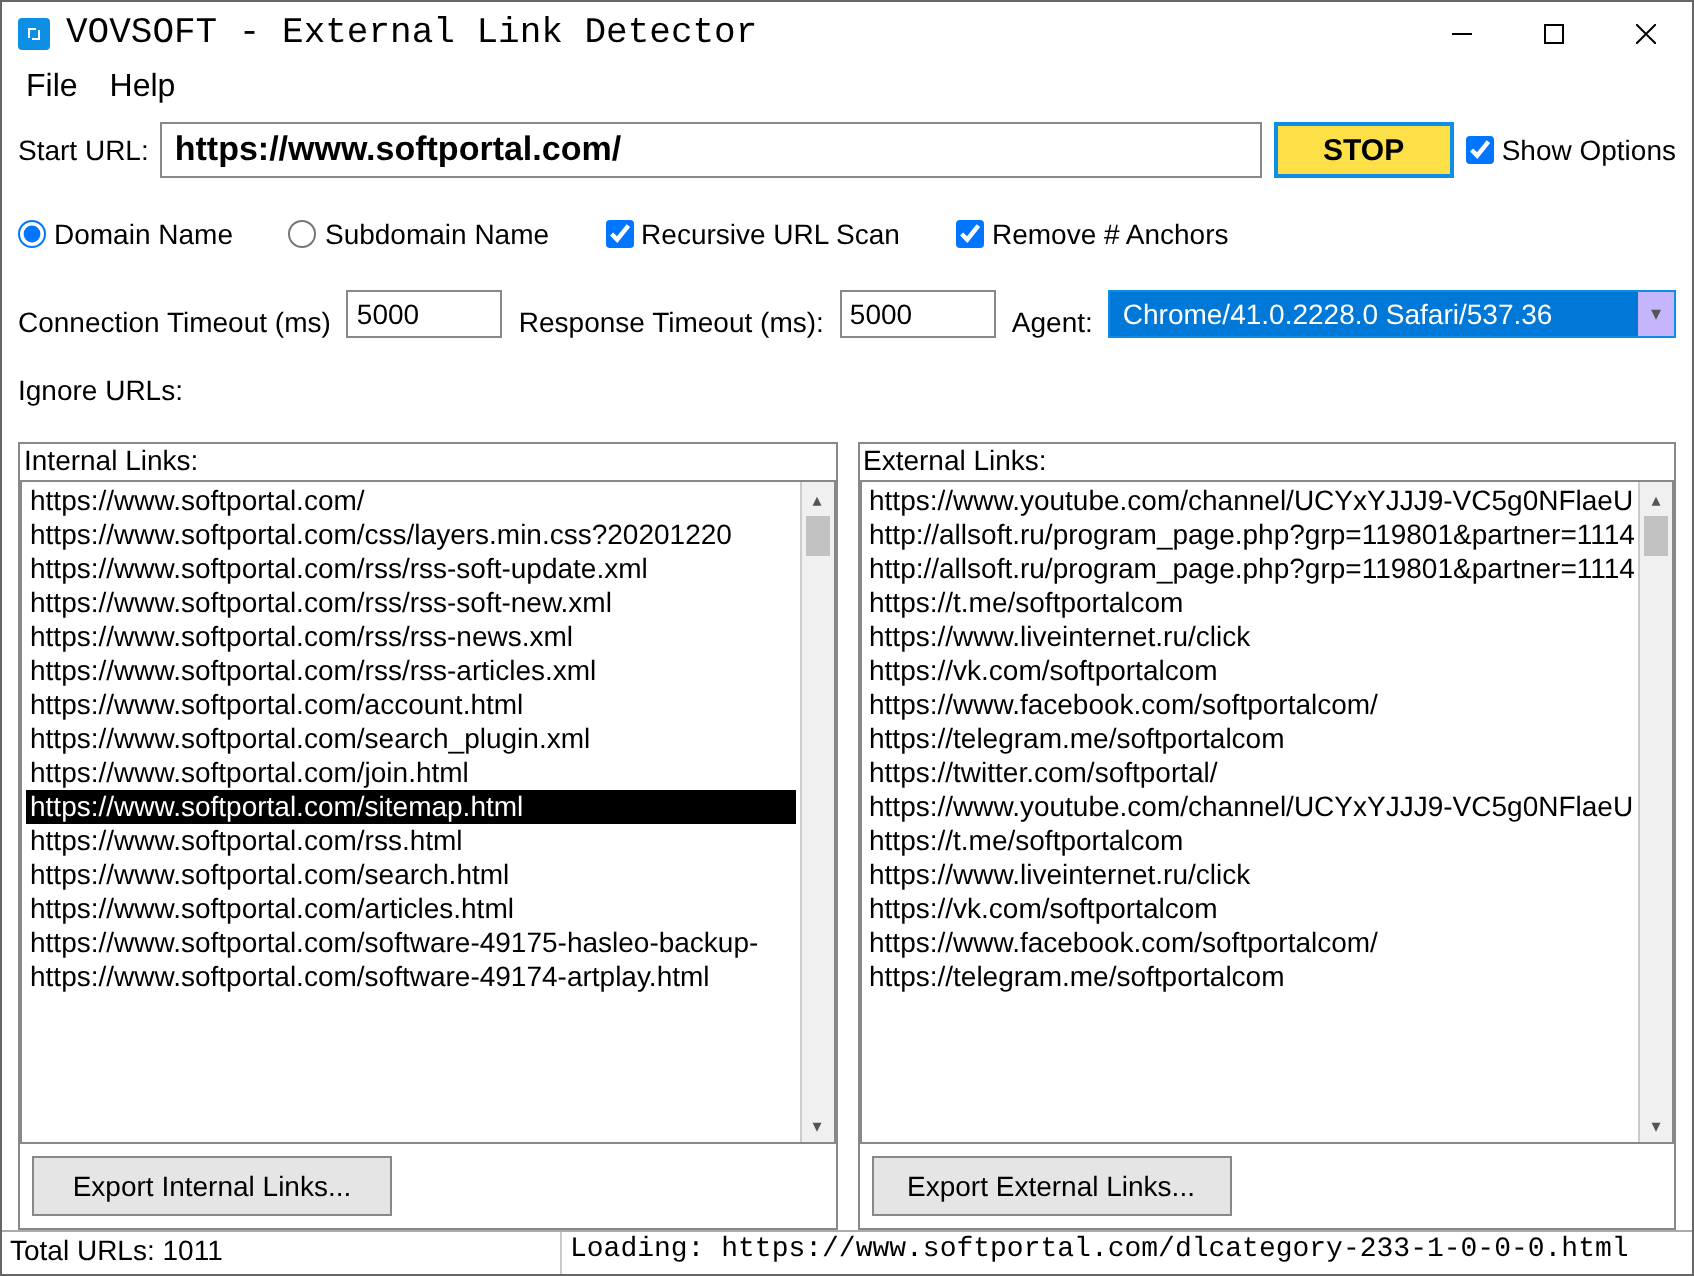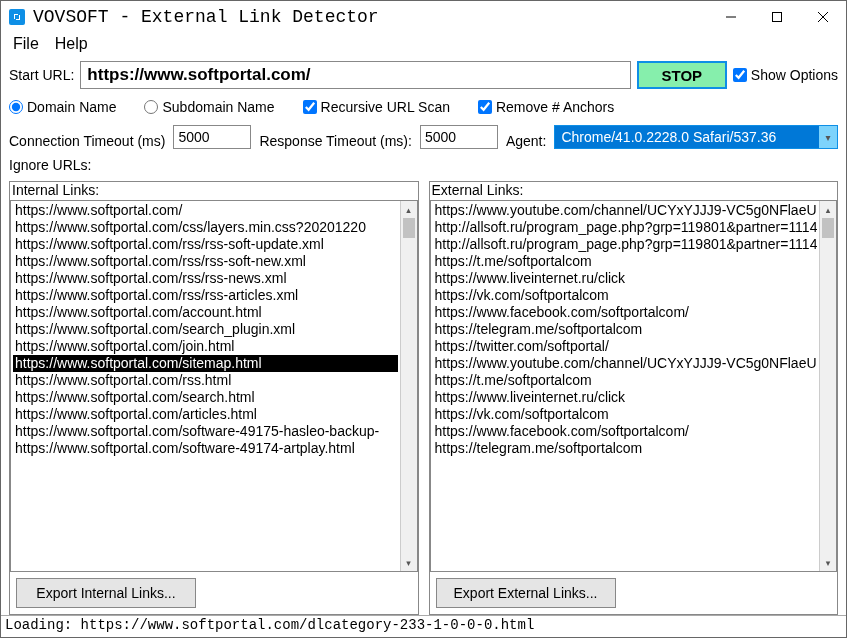--- a/index.html
+++ b/index.html
@@ -9,37 +9,37 @@
 .titlebar .icon { width: 16px; height: 16px; background: #0e8fe6; border-radius: 2px; display: flex; align-items: center; justify-content: center; margin-right: 8px; }
 .titlebar .icon svg { width: 10px; height: 10px; }
 .titlebar .title { font-size: 18px; flex: 1; font-family: Liberation Mono, monospace; }
 .titlebar .winbtns { display: flex; }
 .titlebar .winbtn { width: 46px; height: 32px; display: flex; align-items: center; justify-content: center; }
 .titlebar .winbtn svg { width: 10px; height: 10px; }
 
 .menubar { height: 22px; display: flex; align-items: flex-start; padding: 0 6px; gap: 4px; font-size: 16px; }
 .menubar span { padding: 2px 6px; }
 
-.content { padding: 6px 8px 0 8px; font-size: 14px; display: flex; flex-direction: column; gap: 8px; flex: 1; overflow: hidden; }
+.content { padding: 6px 8px 0 8px; font-size: 14px; display: flex; flex-direction: column; gap: 18px; flex: 1; overflow: hidden; }
 
 .row { display: flex; align-items: center; gap: 6px; }
 .label { font-size: 14px; white-space: nowrap; }
 
 .url-input { flex: 1; height: 28px; border: 1px solid #888; padding: 0 6px; font-size: 17px; font-weight: 600; font-family: inherit; }
-.stop-btn { width: 90px; height: 28px; border: 2px solid #0e8fe6; background: #86efac; font-weight: 700; font-size: 15px; cursor: pointer; }
+.stop-btn { width: 90px; height: 28px; border: 2px solid #0e8fe6; background: #fde047; font-weight: 700; font-size: 15px; cursor: pointer; }
 .chk { display: flex; align-items: center; gap: 4px; }
 .chk input { width: 14px; height: 14px; }
 
 .opt-row { display: flex; align-items: center; gap: 28px; padding: 2px 0; }
 .radio, .check { display: flex; align-items: center; gap: 4px; font-size: 14px; }
 .radio input, .check input { width: 14px; height: 14px; }
 
 .timeout-row { display: flex; align-items: flex-end; gap: 8px; }
 .num-input { width: 78px; height: 24px; border: 1px solid #888; padding: 0 4px; font-size: 14px; }
-.agent-sel { flex: 1; height: 24px; border: 1px solid #0e8fe6; background: #7dd3fc; display: flex; align-items: center; position: relative; }
+.agent-sel { flex: 1; height: 24px; border: 1px solid #0e8fe6; background: #c4b5fd; display: flex; align-items: center; position: relative; }
 .agent-sel .val { flex: 1; background: #0078d7; color: #fff; padding: 0 6px; font-size: 14px; height: 100%; display: flex; align-items: center; overflow: hidden; white-space: nowrap; }
 .agent-sel .arrow { width: 18px; text-align: center; color: #555; font-size: 10px; }
 
 .ext-row { display: flex; align-items: center; gap: 8px; }
 .ext-row .label { width: 158px; }
 .ext-input { flex: 1; height: 26px; border: 1px solid #888; padding: 0 6px; font-size: 14px; }
 .ign-wrap { flex: 1; height: 44px; border: 1px solid #888; display: flex; }
 .ign-text { flex: 1; padding: 2px 6px; font-size: 14px; line-height: 17px; white-space: pre; overflow: hidden; }
 .vscroll { width: 17px; background: #f0f0f0; border-left: 1px solid #ccc; display: flex; flex-direction: column; justify-content: space-between; align-items: center; font-size: 9px; color: #555; }
 .listbox { flex: 1; border: 1px solid #888; margin: 0; display: flex; overflow: hidden; }
@@ -202,14 +202,15 @@
           <div class="arr">▾</div>
         </div>
       </div>
       <button class="export-btn">Export External Links...</button>
     </div>
   </div>
 
 </div>
 
 <div class="statusbar">
+  <div class="cell1">Total URLs: 1011</div>
   <div class="cell2">Loading: https://www.softportal.com/dlcategory-233-1-0-0-0.html</div>
 </div>
 
 </body></html>

